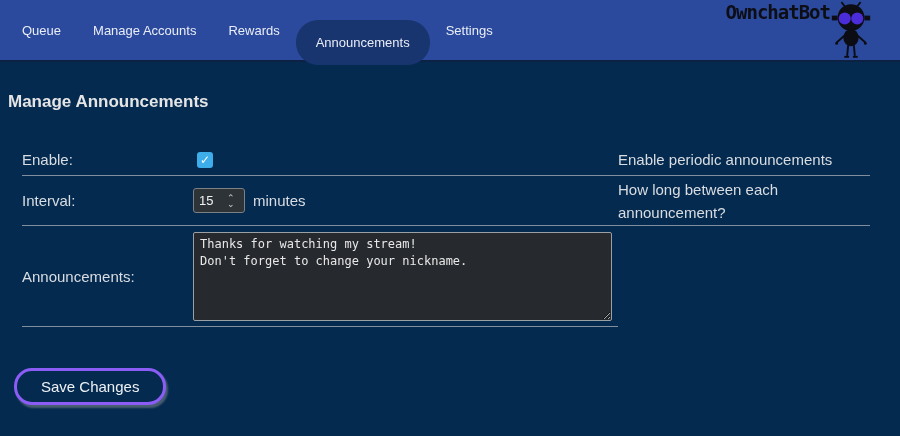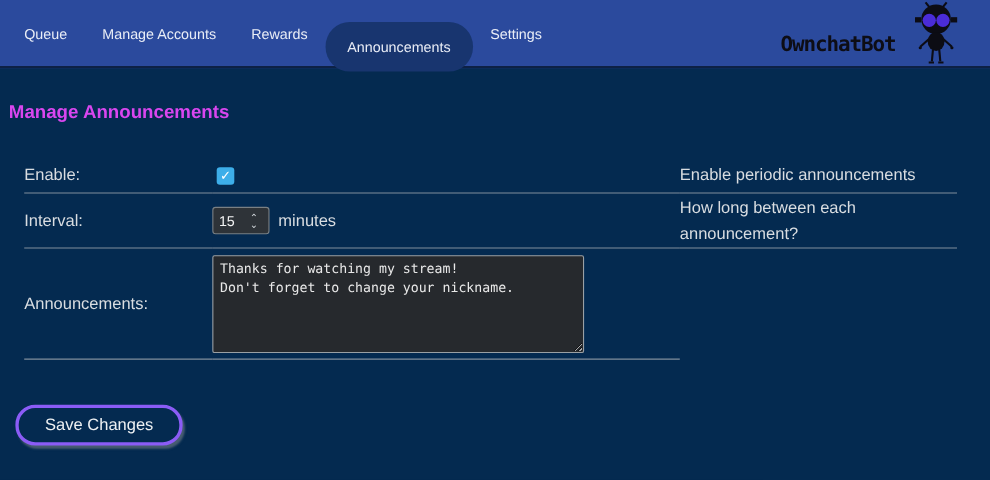--- a/index.html
+++ b/index.html
@@ -24,37 +24,37 @@
     color:#e9edf6;
     font-size:13px;
     padding:15px 16px;
     border-radius:22px;
     cursor:pointer;
     white-space:nowrap;
     text-decoration:none;
   }
   .tab.active { background:#18356f; padding:15px 20px;margin-top:24px; }
 
-  .logo { margin-left:auto; display:flex; align-items:flex-end; position:relative; padding-right:14px;gap:16px; }
+  .logo { margin-left:auto; display:flex; align-items:flex-start; position:relative; padding-right:14px; }
   .logo-text {
     font-family:"DejaVu Sans Mono","Liberation Mono",monospace;
     font-weight:bold;
     font-size:19px;
     letter-spacing:-1px;
     color:#0d0d15;
     margin-bottom:8px;
   }
   .robot { width:46px; height:58px; margin-left:-2px; }
 
   
   main { padding:0; }
   h1 {
     font-size:17px;
     font-weight:bold;
-    color:#d946ef;
+    color:#e5e5e5;
     margin:30px 0 0 8px;
   }
 
   .form-grid {
     display:grid;
     grid-template-columns:171px 425px 1fr;
     margin:32px 30px 0 22px;
   }
   .cell {
     border-bottom:1px solid rgba(150,160,170,0.85);
@@ -111,21 +111,21 @@
     margin-left:2px;
     color:#cfd4d8;
     font-size:9px;
     line-height:6px;
     cursor:pointer;
     user-select:none;
   }
 
   
   textarea {
-    width:338px;
+    width:419px;
     height:89px;
     background:#26292d;
     border:1px solid #9aa0a4;
     border-radius:2px;
     color:#e8e8e8;
     font-family:"DejaVu Sans Mono","Liberation Mono",monospace;
     font-size:12px;
     line-height:17px;
     padding:3px 6px;
     resize:both;

